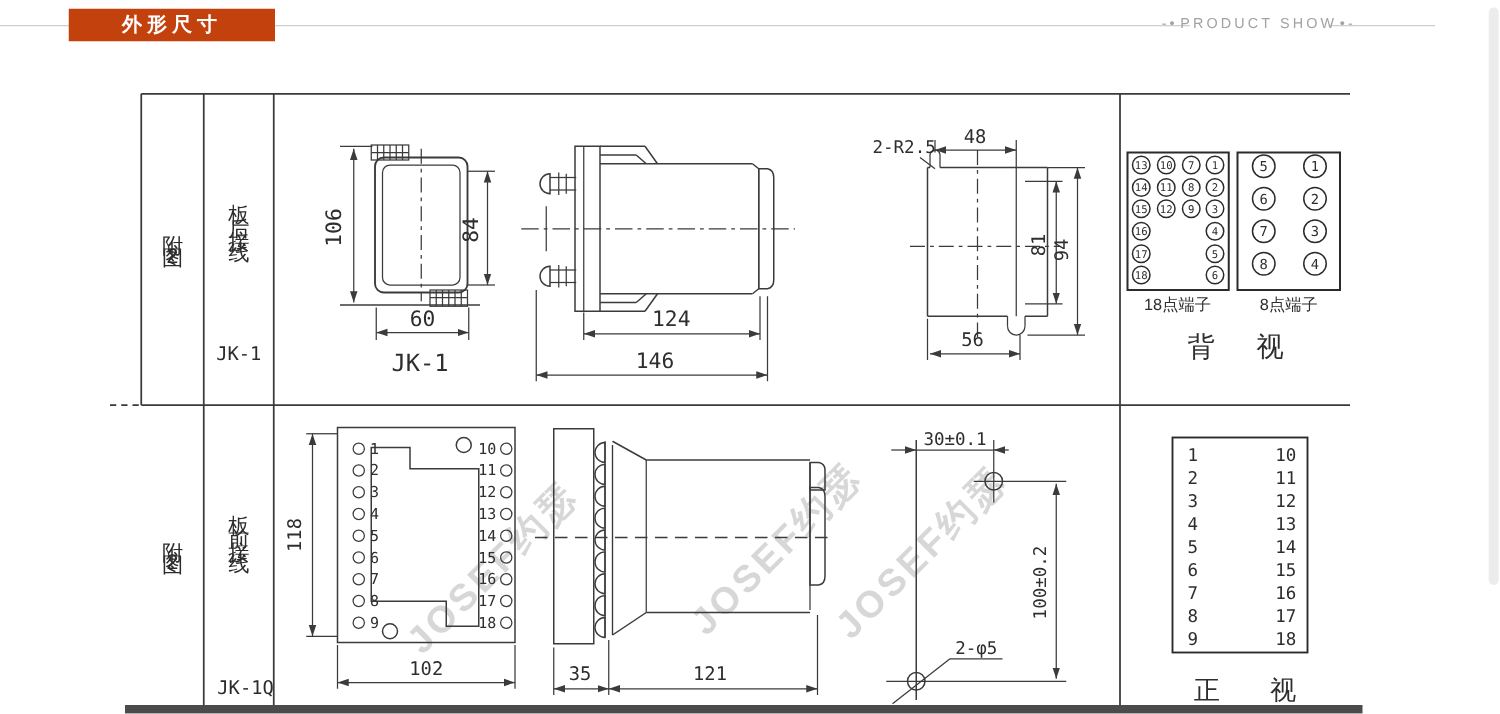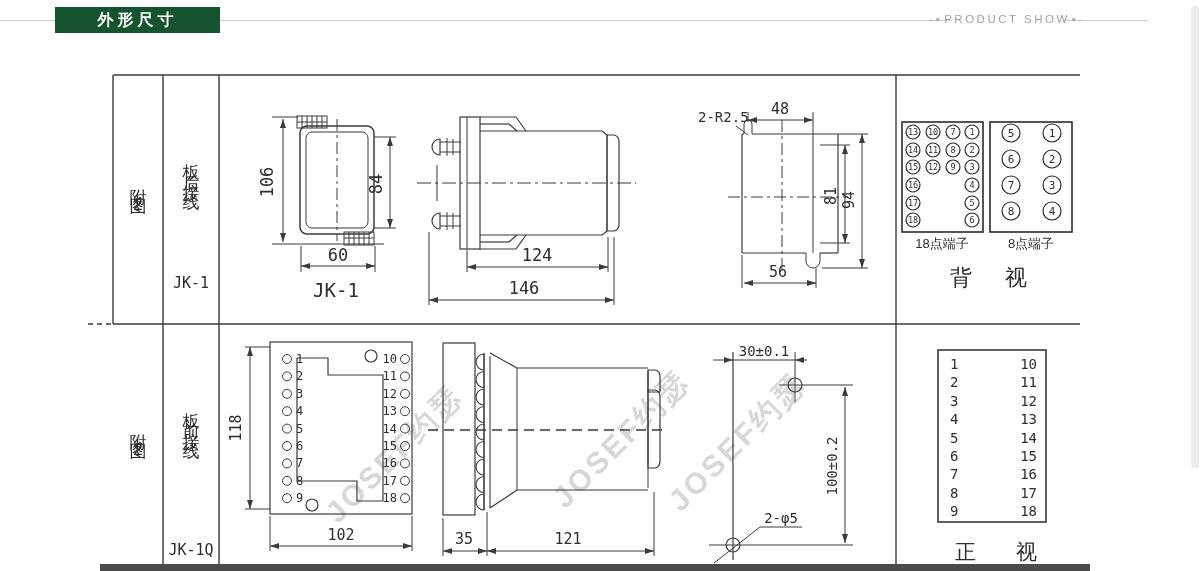--- a/index.html
+++ b/index.html
@@ -1,19 +1,19 @@
 <!DOCTYPE html>
 <html><head>
 <meta charset="utf-8">
 <style>
   html,body{margin:0;padding:0;background:#fff;}
   .page{position:relative;width:1200px;height:571px;background:#fff;overflow:hidden;
         font-family:"Liberation Sans",sans-serif;}
   .h-line{position:absolute;top:20px;height:1px;background:#cfcfcf;}
-  .title-box{position:absolute;left:55px;top:7px;width:165px;height:26px;background:#14532d;
+  .title-box{position:absolute;left:55px;top:7px;width:165px;height:26px;background:#c2410c;
              color:#fff;display:flex;align-items:center;justify-content:center;
              font-size:16px;font-weight:bold;letter-spacing:4px;}
   .product-show{position:absolute;left:948px;top:13px;width:118px;display:flex;
                 align-items:center;justify-content:center;gap:2px;color:#a2a2a2;
                 font-size:11.5px;letter-spacing:2.5px;white-space:nowrap;}
   .scrollbar{position:absolute;left:1191px;top:6px;width:8px;height:462px;
              background:#ececec;border-radius:4px;}
   .bottom-bar{position:absolute;left:100px;top:564px;width:990px;height:7px;background:#4b4b4b;}
   .cell{position:absolute;display:flex;align-items:center;justify-content:center;color:#2b2b2b;}
   .vtext{writing-mode:vertical-rl;text-orientation:upright;letter-spacing:10px;
@@ -55,21 +55,21 @@
     <span class="vtext">板后接线</span>
   </div>
   <div class="model" style="left:163px;top:274px;width:56px;">JK-1</div>
 
   <div class="cell" style="left:113px;top:324px;width:50px;height:240px;">
     <span class="vtext">附图2</span>
   </div>
   <div class="cell" style="left:163px;top:324px;width:56px;height:190px;">
     <span class="vtext">板前接线</span>
   </div>
-  <div class="model" style="left:163px;top:541px;width:56px;">JK-1Q</div>
+  <div class="model" style="left:163px;top:541px;width:56px;text-align:right;">JK-1Q</div>
 
   <div class="wm" style="left:305px;top:434px;">JOSEF约瑟</div>
   <div class="wm" style="left:532px;top:419px;">JOSEF约瑟</div>
   <div class="wm" style="left:648px;top:422px;">JOSEF约瑟</div>
 
   <svg width="1200" height="571" style="position:absolute;left:0;top:0;">
     <defs>
       <marker id="ar" markerWidth="11" markerHeight="8" refX="9" refY="4" orient="auto-start-reverse" markerUnits="userSpaceOnUse">
         <path d="M0,1 L9,4 L0,7 z" fill="#3b3b3b"></path>
       </marker>

